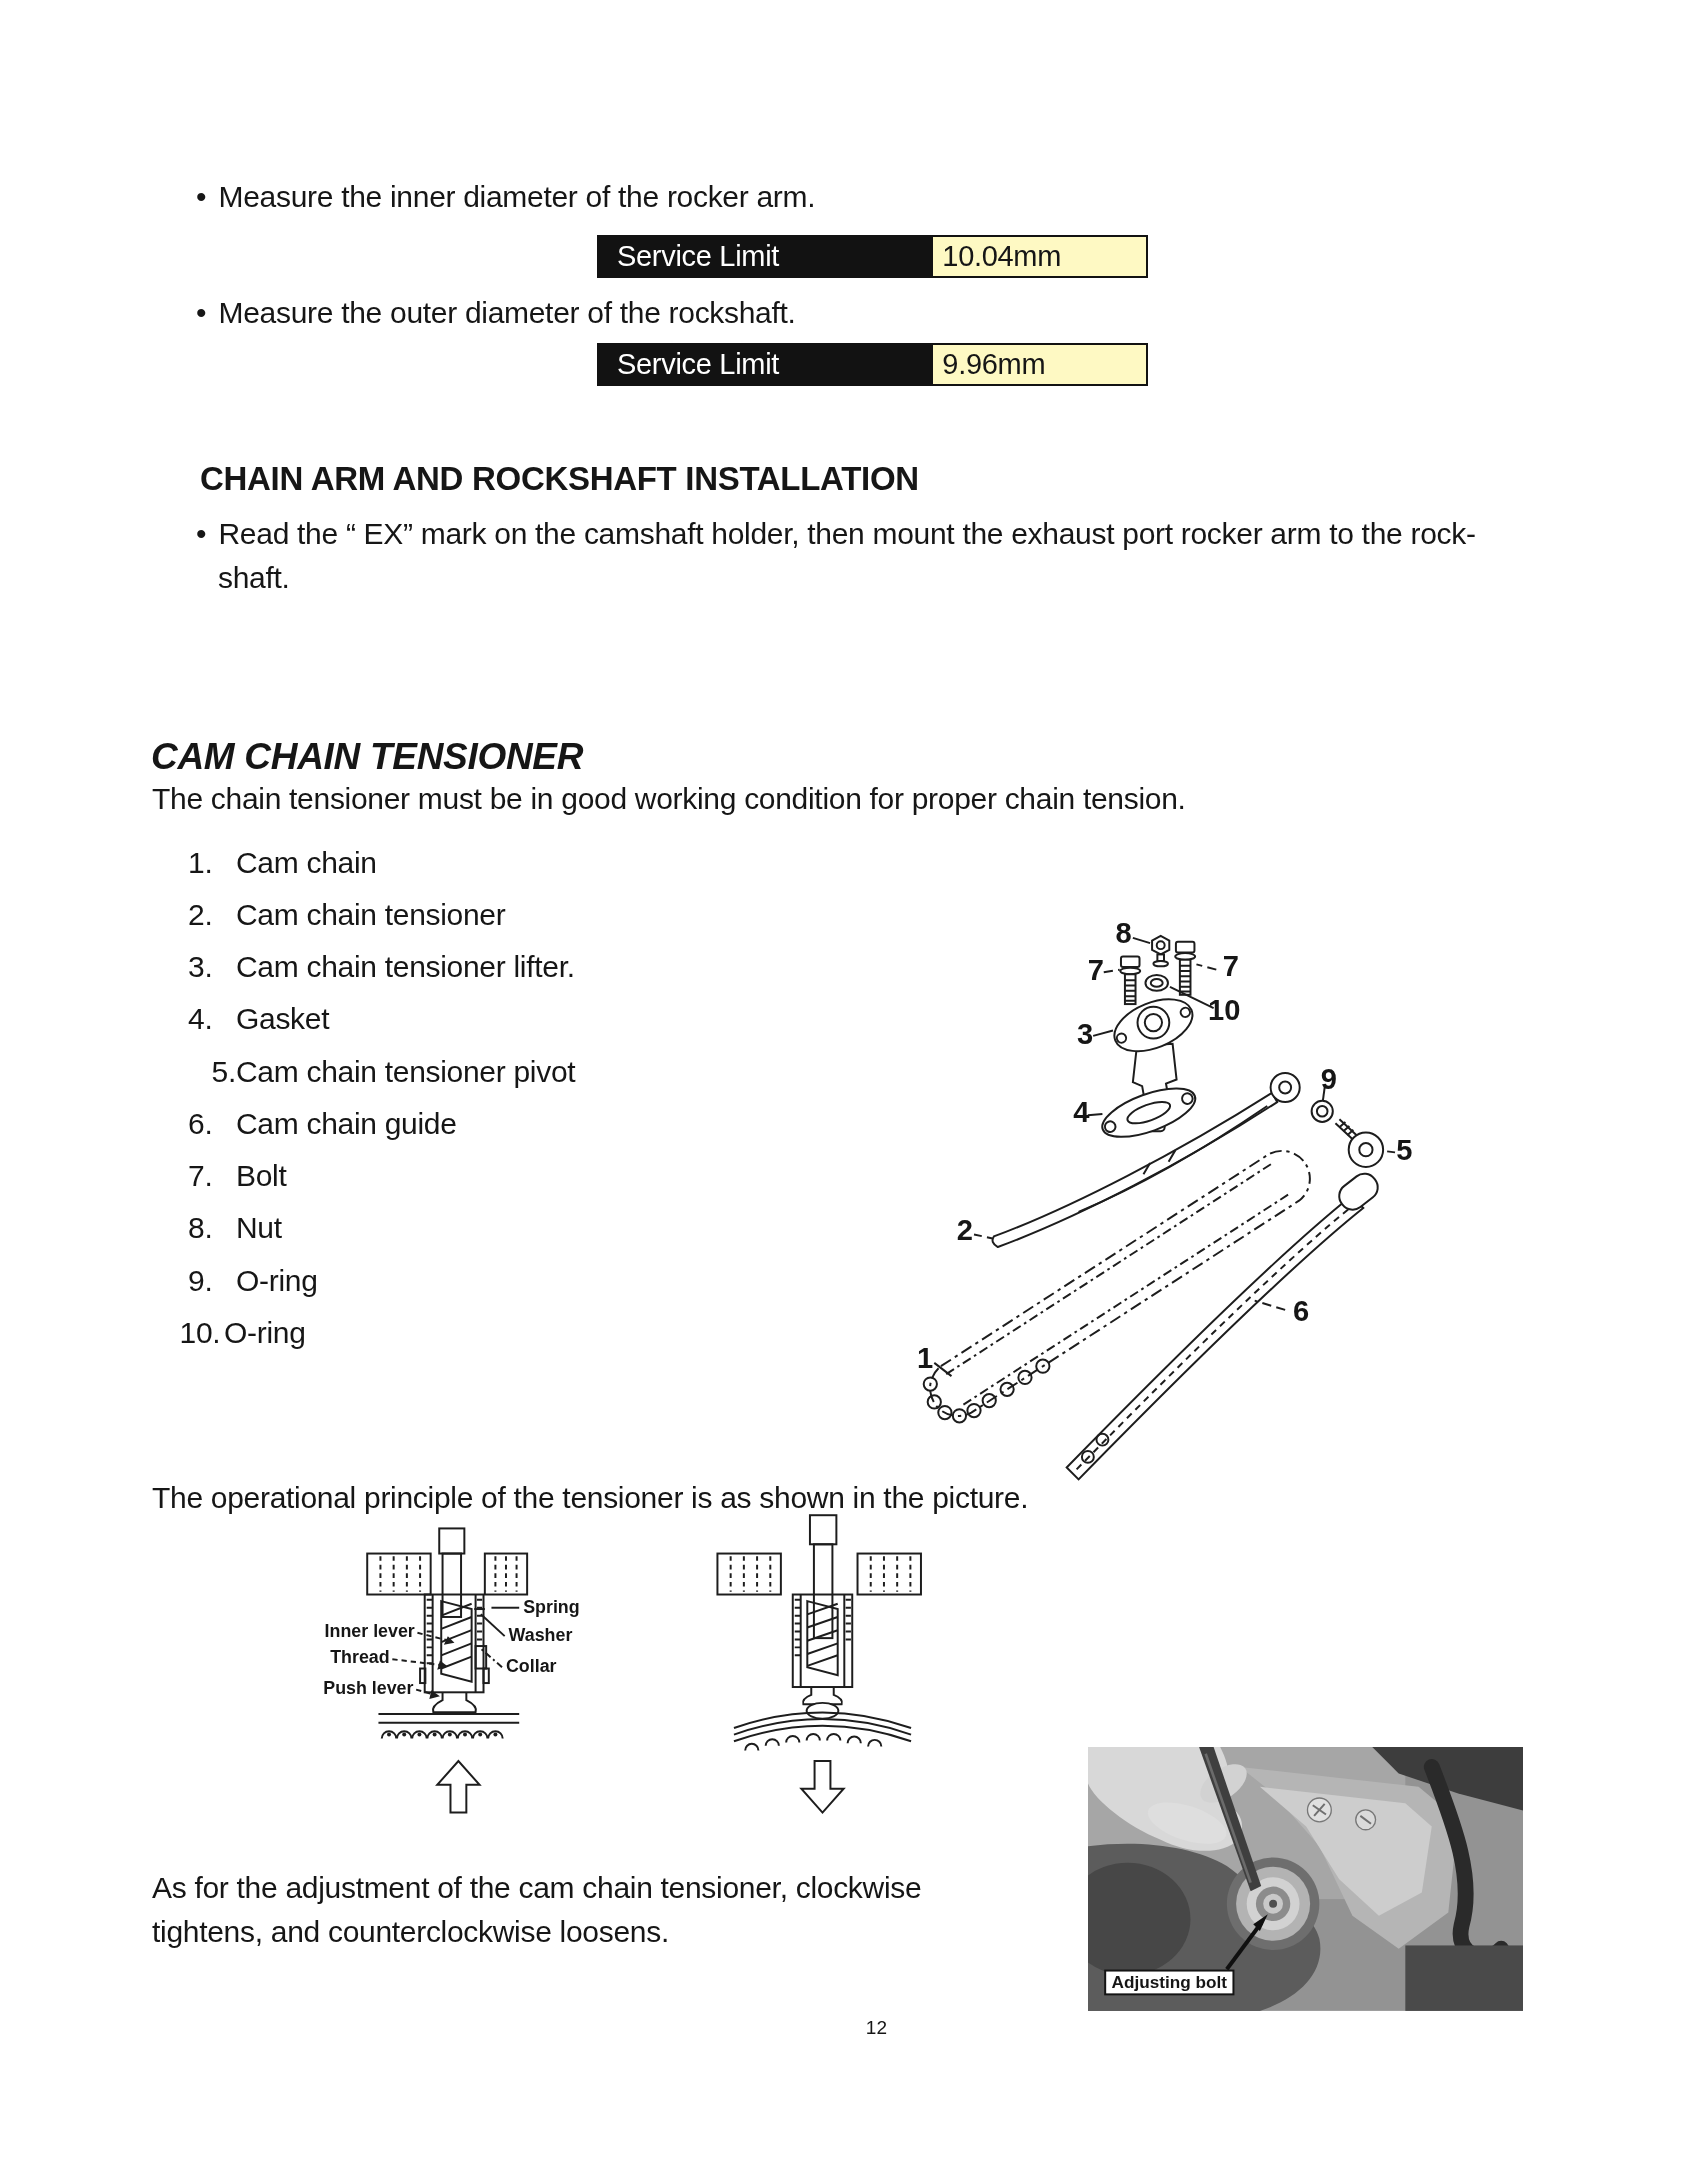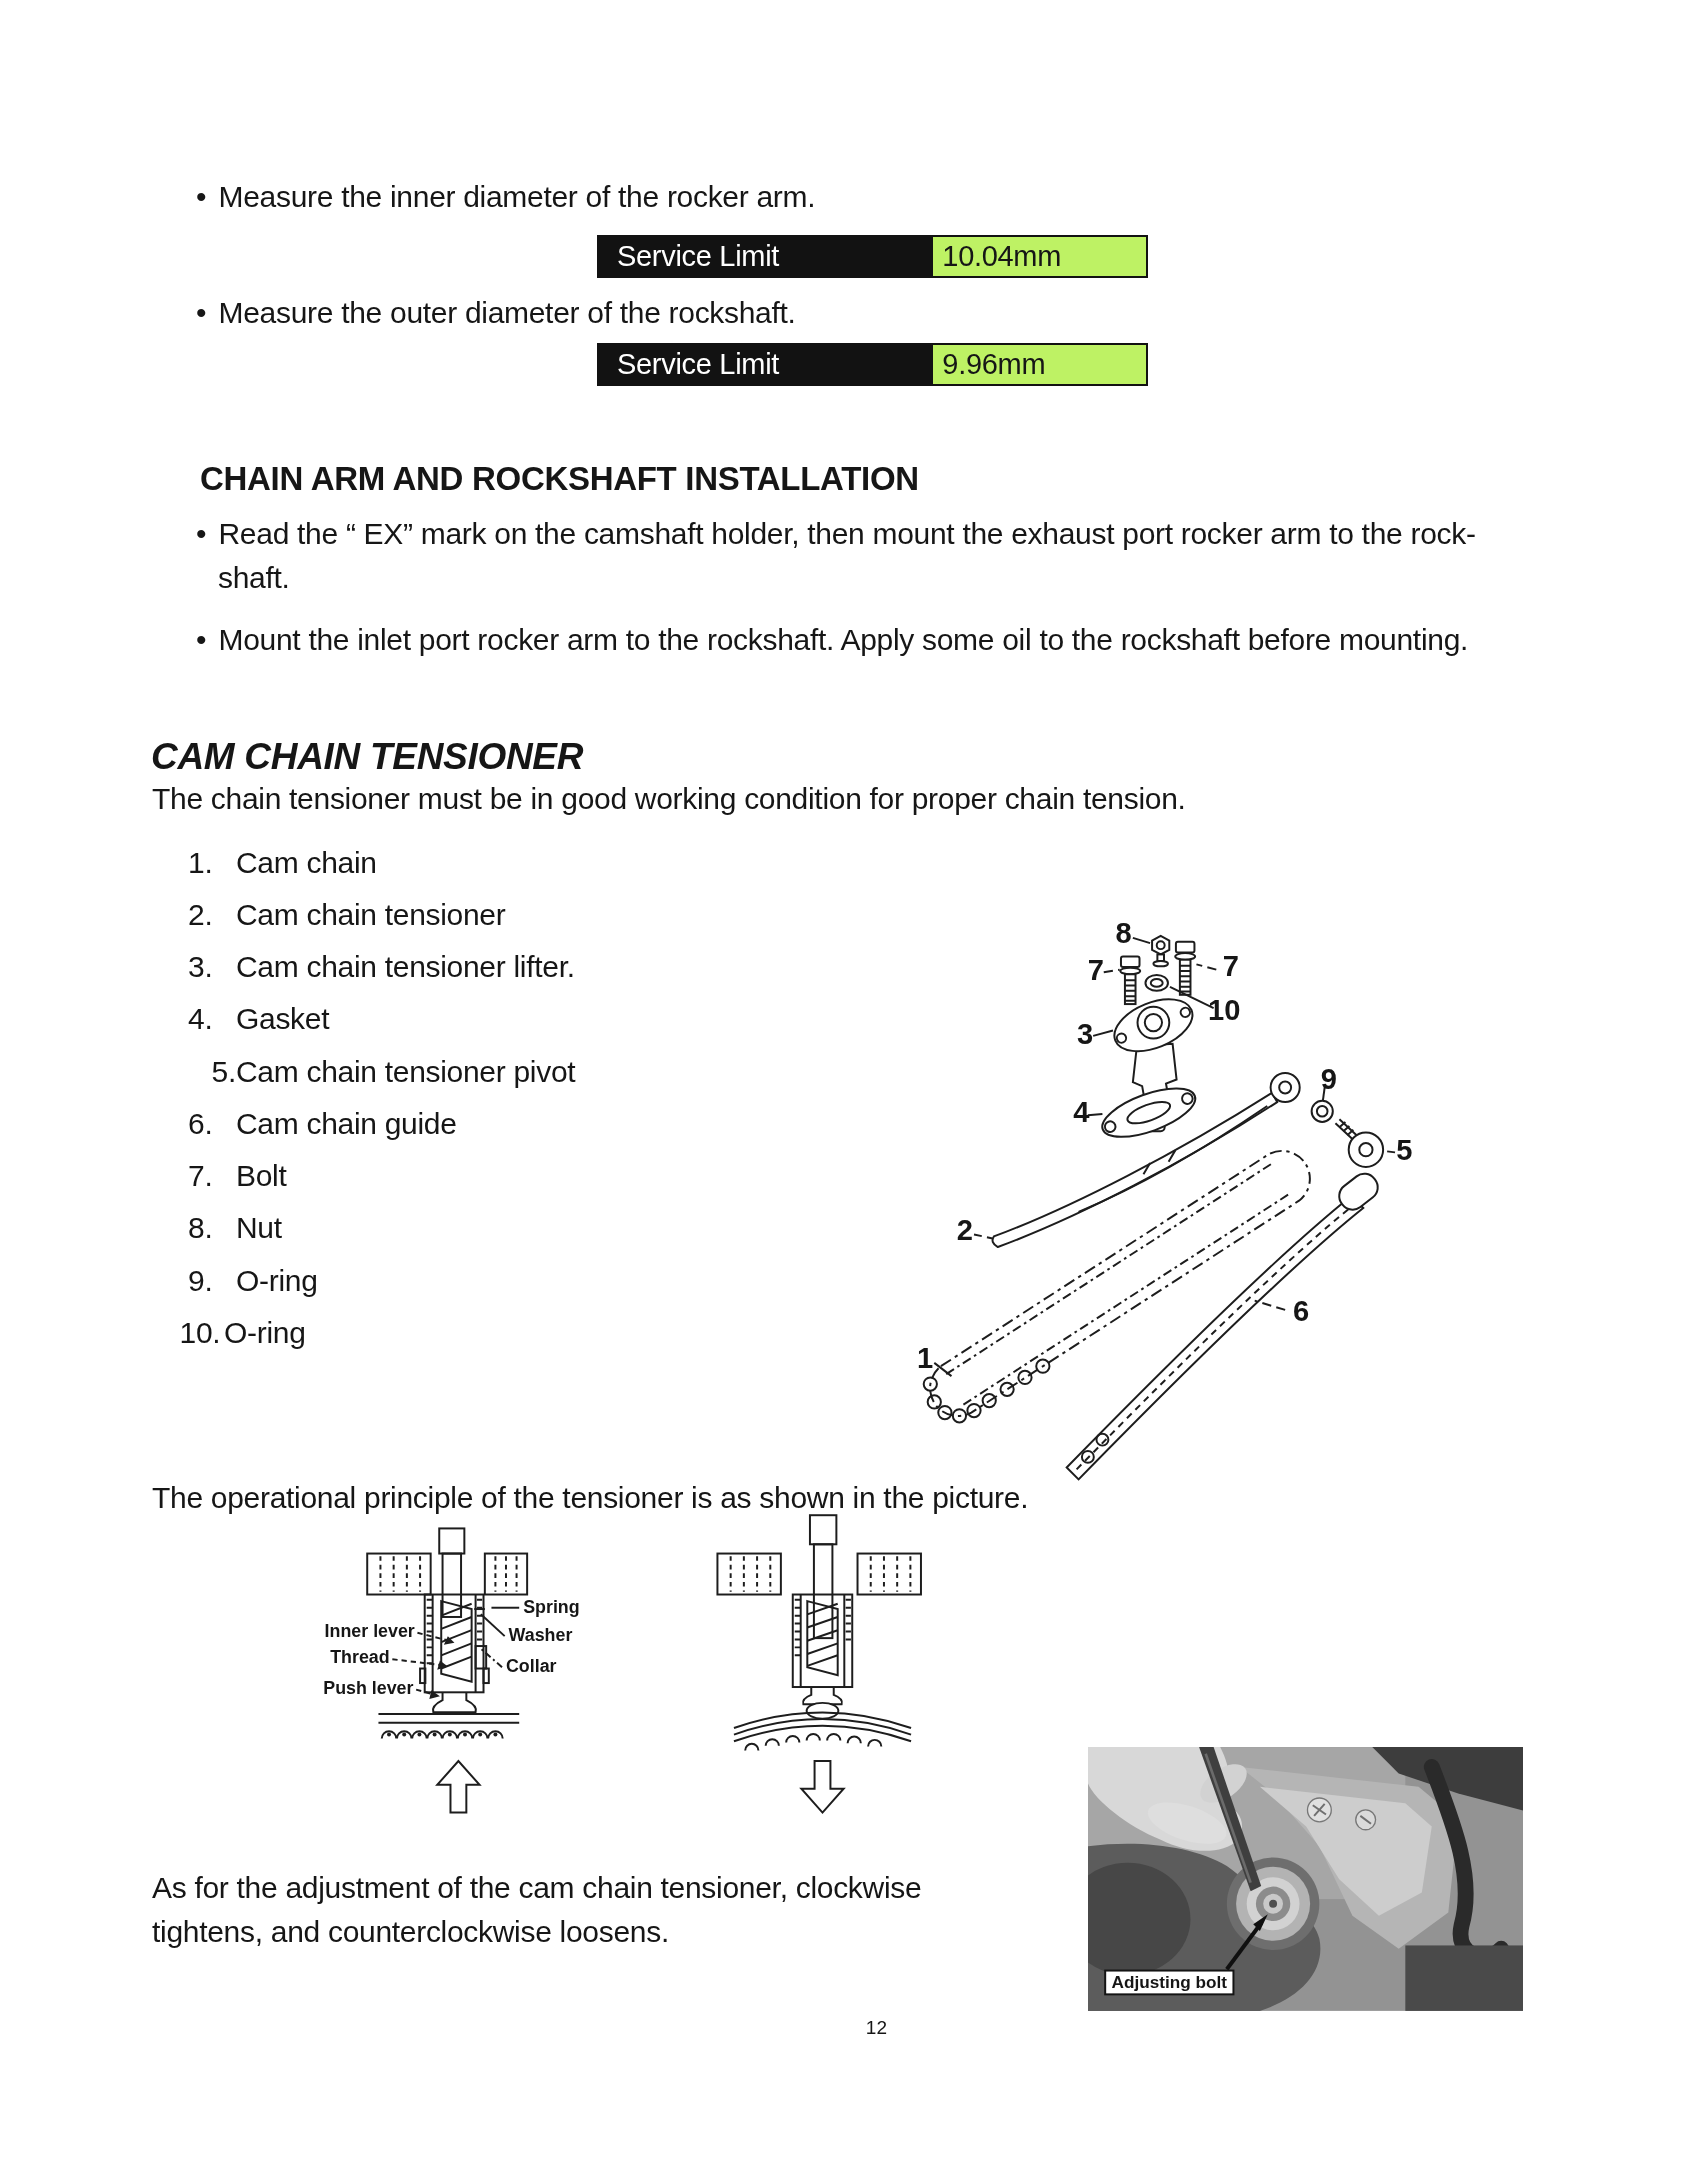--- a/index.html
+++ b/index.html
@@ -4,21 +4,21 @@
 <style>
   html,body{margin:0;padding:0;background:#e8e8e8;}
   .page{position:relative;width:1687px;height:2183px;background:#ffffff;
         font-family:"Liberation Sans",sans-serif;color:#161616;overflow:hidden;margin:0 auto;padding-left:20px;}
   .line{position:absolute;white-space:nowrap;font-size:30px;letter-spacing:-0.3px;}
   .b{display:inline-block;width:22.5px;}
   .h1{position:absolute;white-space:nowrap;font-size:33px;font-weight:bold;letter-spacing:-0.3px;}
   .h2{position:absolute;white-space:nowrap;font-size:37px;font-weight:bold;font-style:italic;letter-spacing:-0.3px;}
   .sl-table{position:absolute;display:flex;width:551px;height:43px;background:#121212;align-items:center;}
   .sl-label{width:334px;color:#ffffff;font-weight:normal;font-size:29px;padding-left:20px;box-sizing:border-box;letter-spacing:-0.3px;}
-  .sl-value{flex:1;height:43px;background:#bef264;border:2.6px solid #121212;box-sizing:border-box;
+  .sl-value{flex:1;height:43px;background:#fef9c3;border:2.6px solid #121212;box-sizing:border-box;
             display:flex;align-items:center;padding-left:9.3px;font-size:29px;letter-spacing:-0.3px;}
   .list-row{position:absolute;white-space:nowrap;font-size:30px;letter-spacing:-0.3px;}
   .list-num{display:inline-block;width:48px;}
   .pgnum{position:absolute;font-size:19px;width:79px;text-align:right;}
   svg{position:absolute;}
   svg text{font-family:"Liberation Sans",sans-serif;fill:#161616;}
   .ln{stroke:#1d1d1d;stroke-width:3;fill:none;}
   .lnw{stroke:#1d1d1d;stroke-width:3;fill:#ffffff;}
   .ld{stroke:#1d1d1d;stroke-width:3;fill:none;}
   .num{font-size:44px;font-weight:bold;}
@@ -41,21 +41,20 @@
   <div class="sl-table" style="left:597px;top:343px;">
     <div class="sl-label">Service Limit</div>
     <div class="sl-value">9.96mm</div>
   </div>
 
   <div class="h1" style="left:200px;top:460px;">CHAIN ARM AND ROCKSHAFT INSTALLATION</div>
 
   <div class="line" style="left:196px;top:517px;"><span class="b">•</span><span>Read the “ EX” mark on the camshaft holder, then mount the exhaust port rocker arm to the rock-</span></div>
   <div class="line" style="left:218px;top:561px;">shaft.</div>
 
-  <div class="line" style="left:196px;top:623px;"><span class="b">•</span><span>Mount the inlet port rocker arm to the rockshaft. Apply some oil to the rockshaft before mounting.</span></div>
 
   <div class="h2" style="left:151px;top:736px;">CAM CHAIN TENSIONER</div>
   <div class="line" style="left:152px;top:782px;">The chain tensioner must be in good working condition for proper chain tension.</div>
 
   <div>
     <div class="list-row" style="left:188px;top:846px;"><span class="list-num">1.</span><span>Cam chain</span></div>
     <div class="list-row" style="left:188px;top:898px;"><span class="list-num">2.</span><span>Cam chain tensioner</span></div>
     <div class="list-row" style="left:188px;top:950px;"><span class="list-num">3.</span><span>Cam chain tensioner lifter.</span></div>
     <div class="list-row" style="left:188px;top:1002px;"><span class="list-num">4.</span><span>Gasket</span></div>
     <div class="list-row" style="left:188px;top:1055px;text-align:right;"><span class="list-num">5.</span><span>Cam chain tensioner pivot</span></div>

